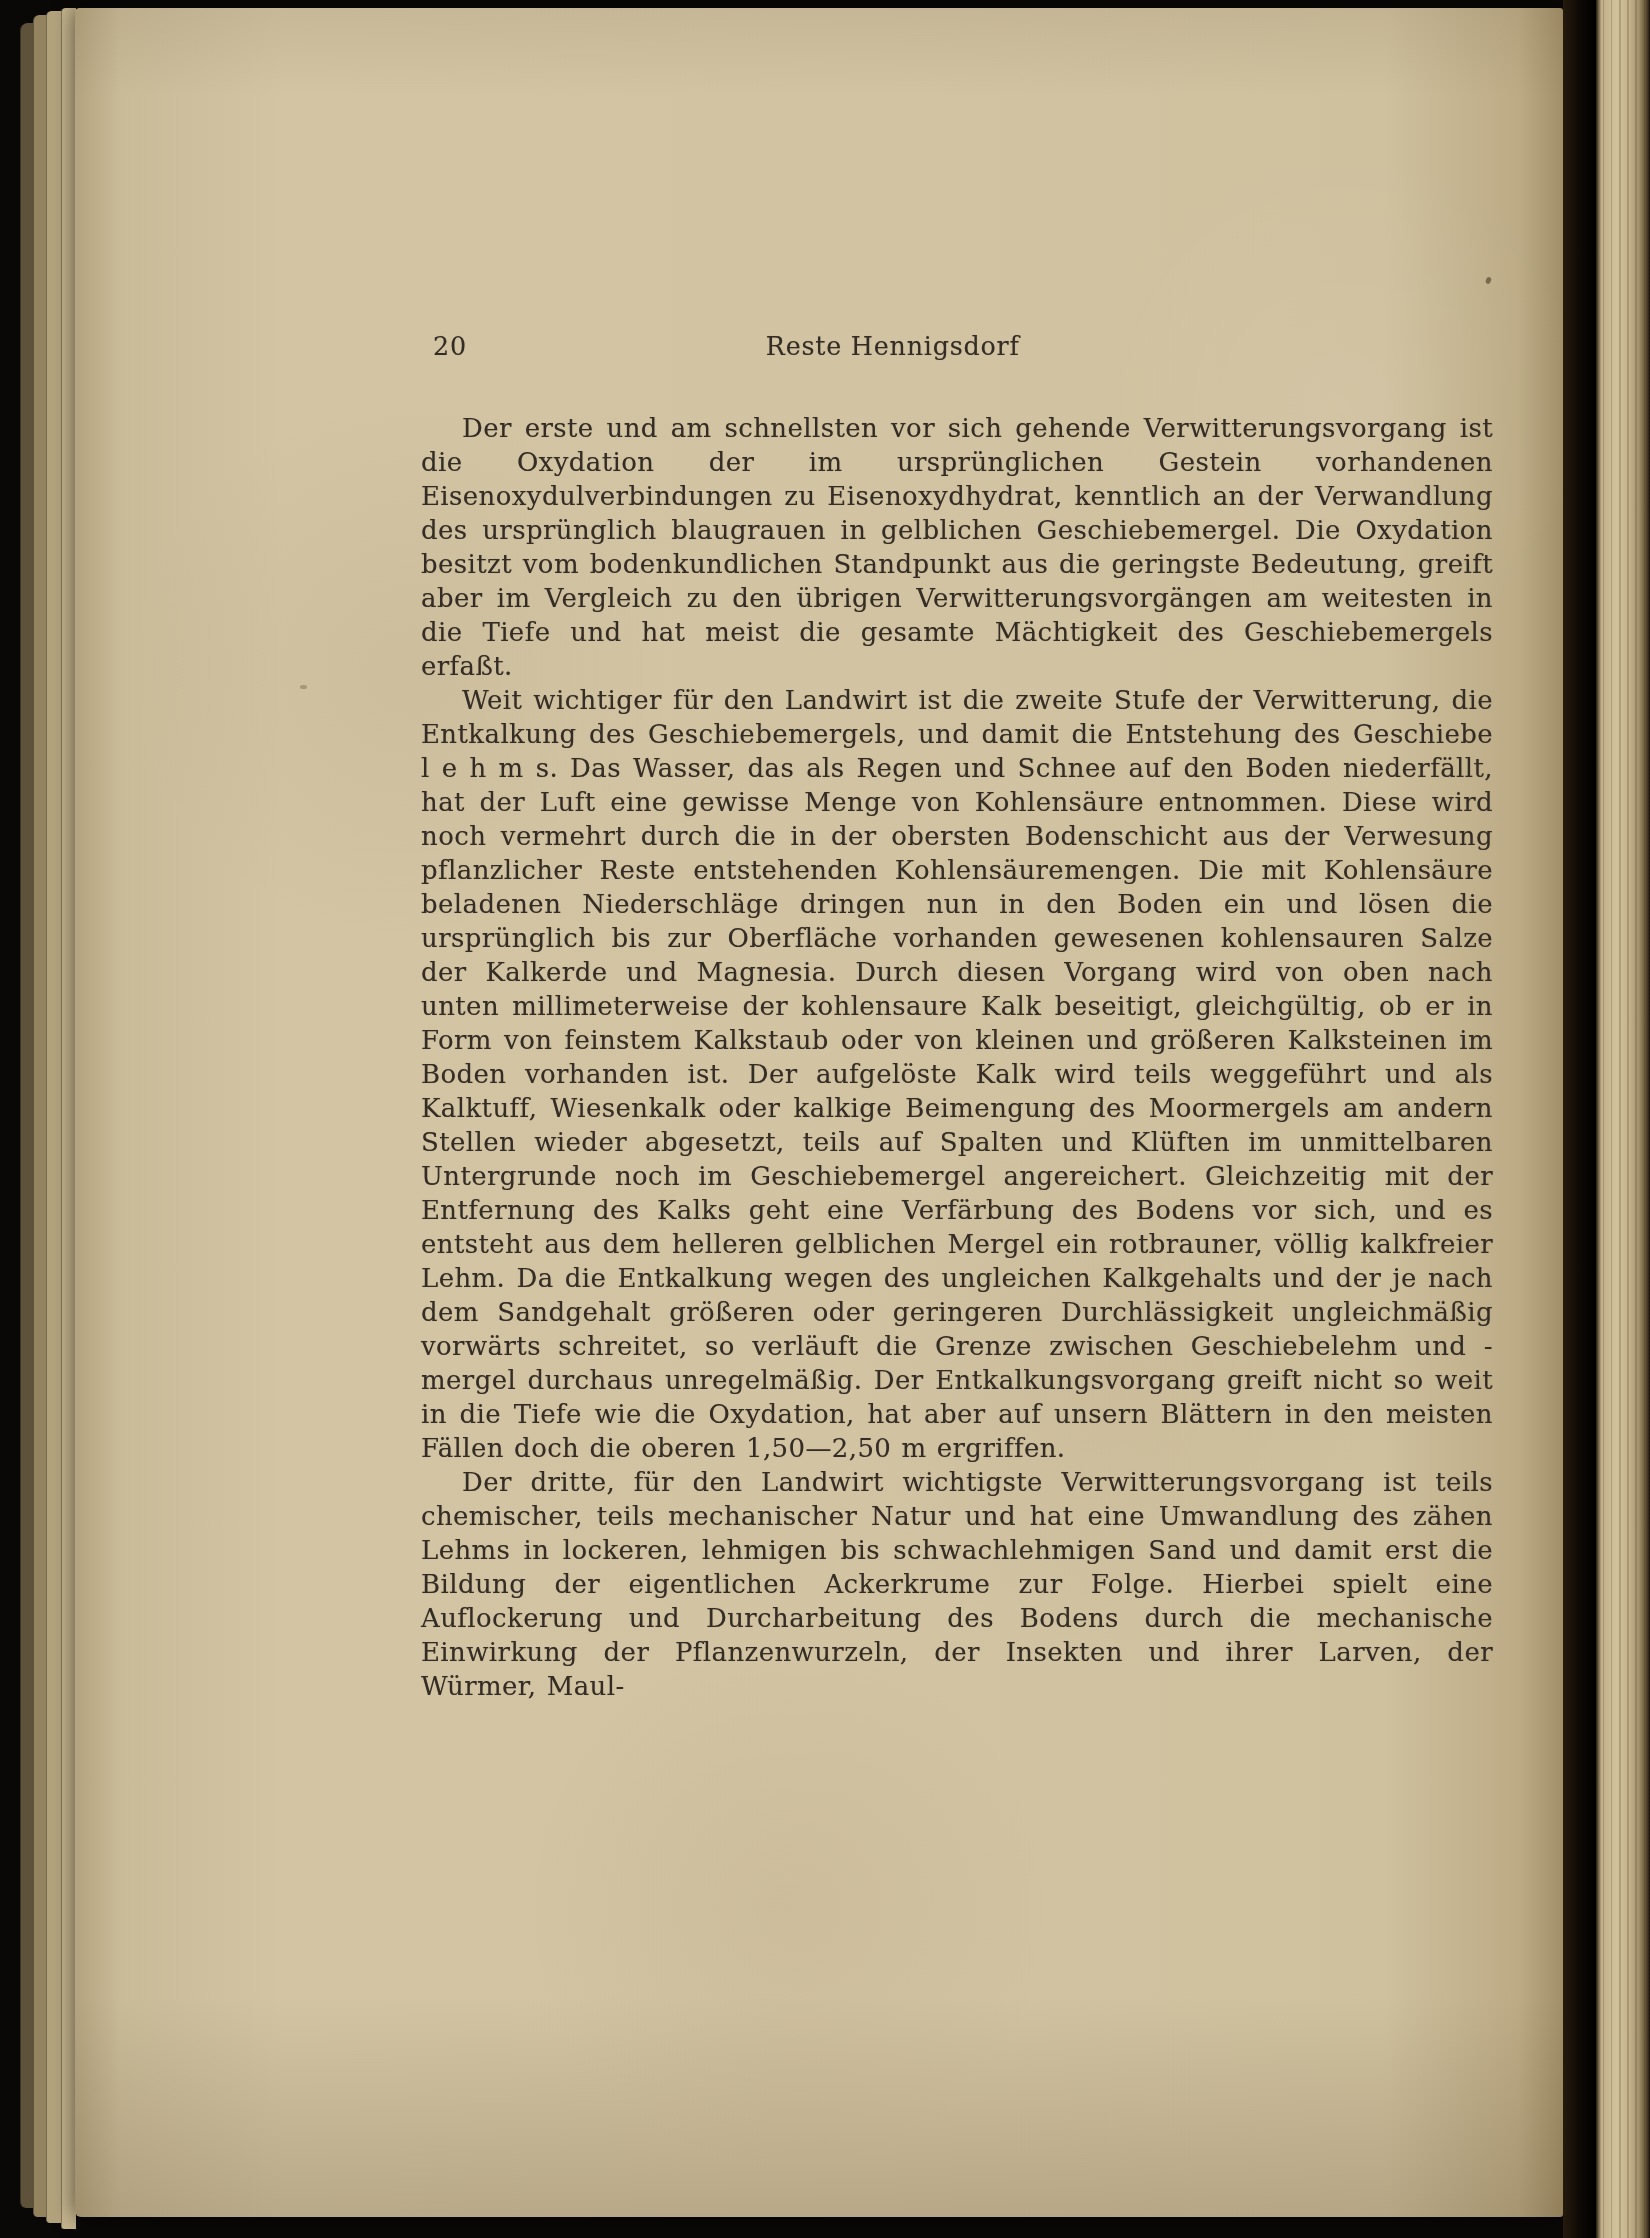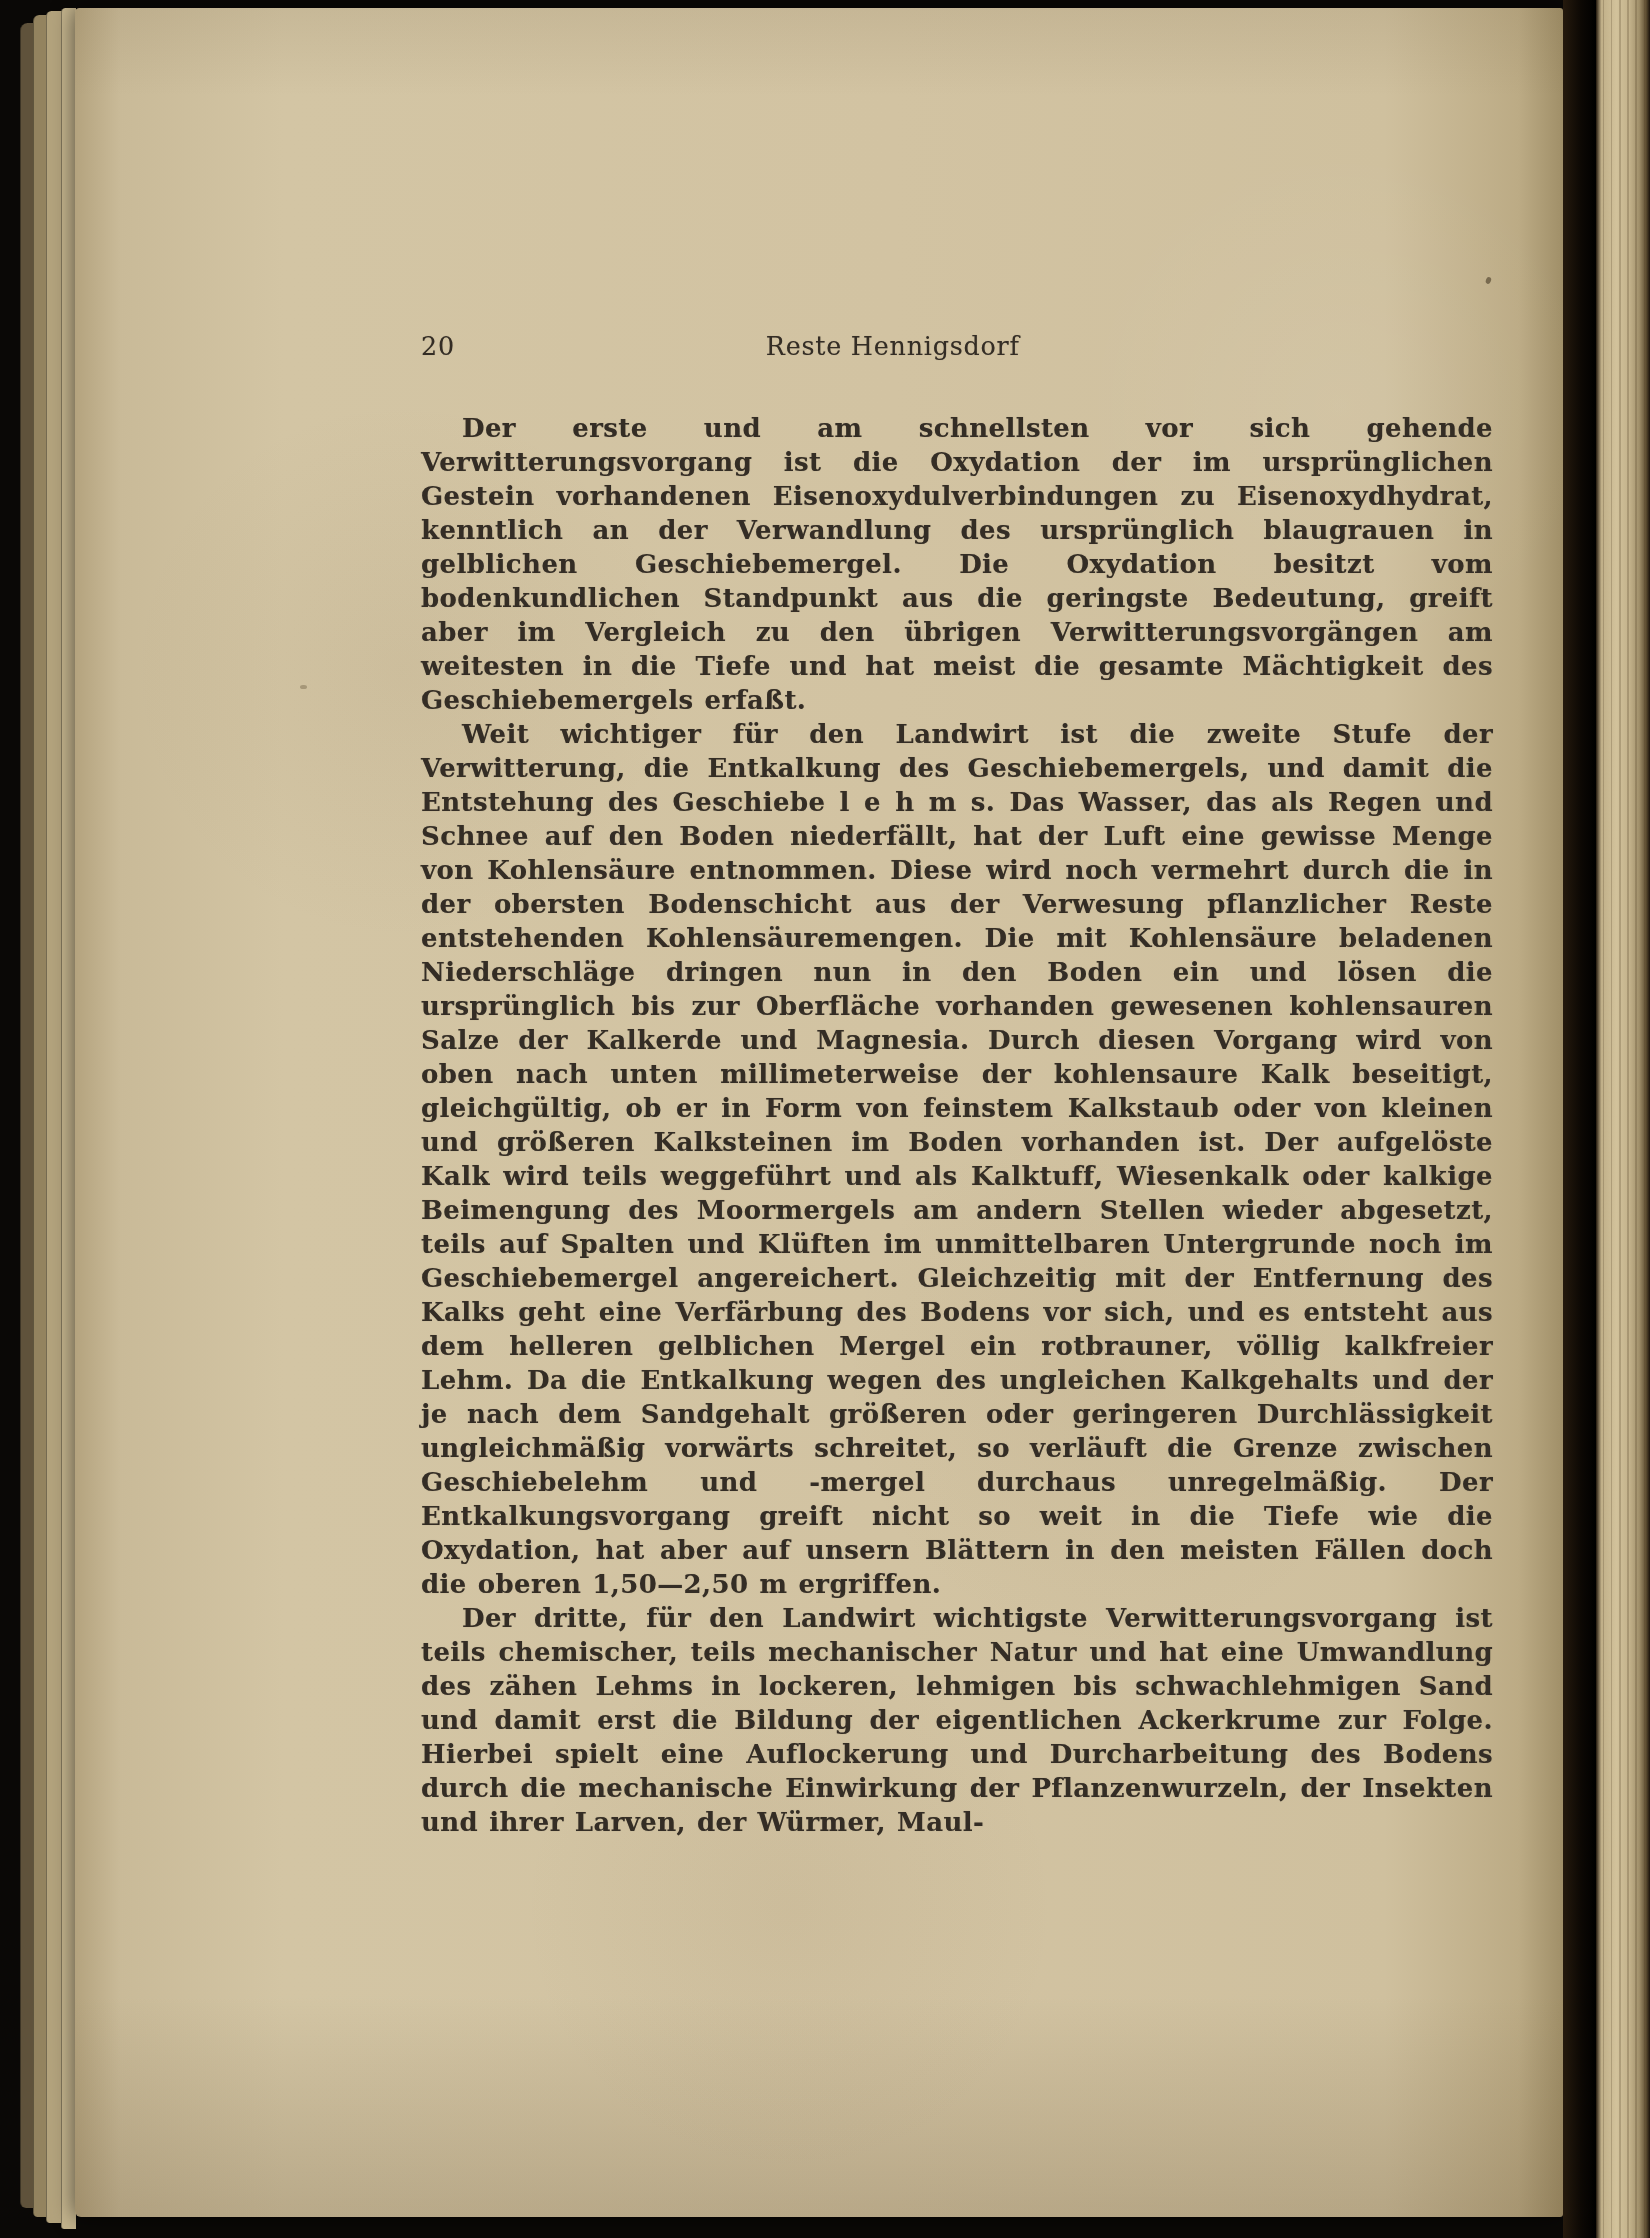--- a/index.html
+++ b/index.html
@@ -51,30 +51,29 @@
   .text-block{
     position:absolute;
     left:346px;top:323px;width:1072px;
     color:var(--ink);
     text-shadow:0 0 0.7px rgba(52,45,37,0.35);
   }
   .running-head{
     position:relative;height:34px;margin-bottom:46px;
     font-size:25.4px;letter-spacing:0.03em;
   }
-  .pagenum{position:absolute;left:0;top:0;}
+  .pagenum{position:absolute;left:12px;top:0;}
   .head-title{position:absolute;left:44%;top:0;transform:translateX(-50%);white-space:nowrap;}
   .body-text p{
     margin:0;
     font-size:26px;line-height:34px;
     text-align:justify;
     text-indent:41px;
     letter-spacing:0.015em;
     word-spacing:0.06em;
-    font-weight:bold;
   }
 
   
   .gutter-gap{
     position:absolute;left:1563px;width:33px;top:0;bottom:0;
     background:linear-gradient(to right, rgba(40,28,14,0.9), #0c0804 55%, #000 100%);
   }
   
   .fore-edge{
     position:absolute;left:1596px;right:0;top:0;bottom:0;

